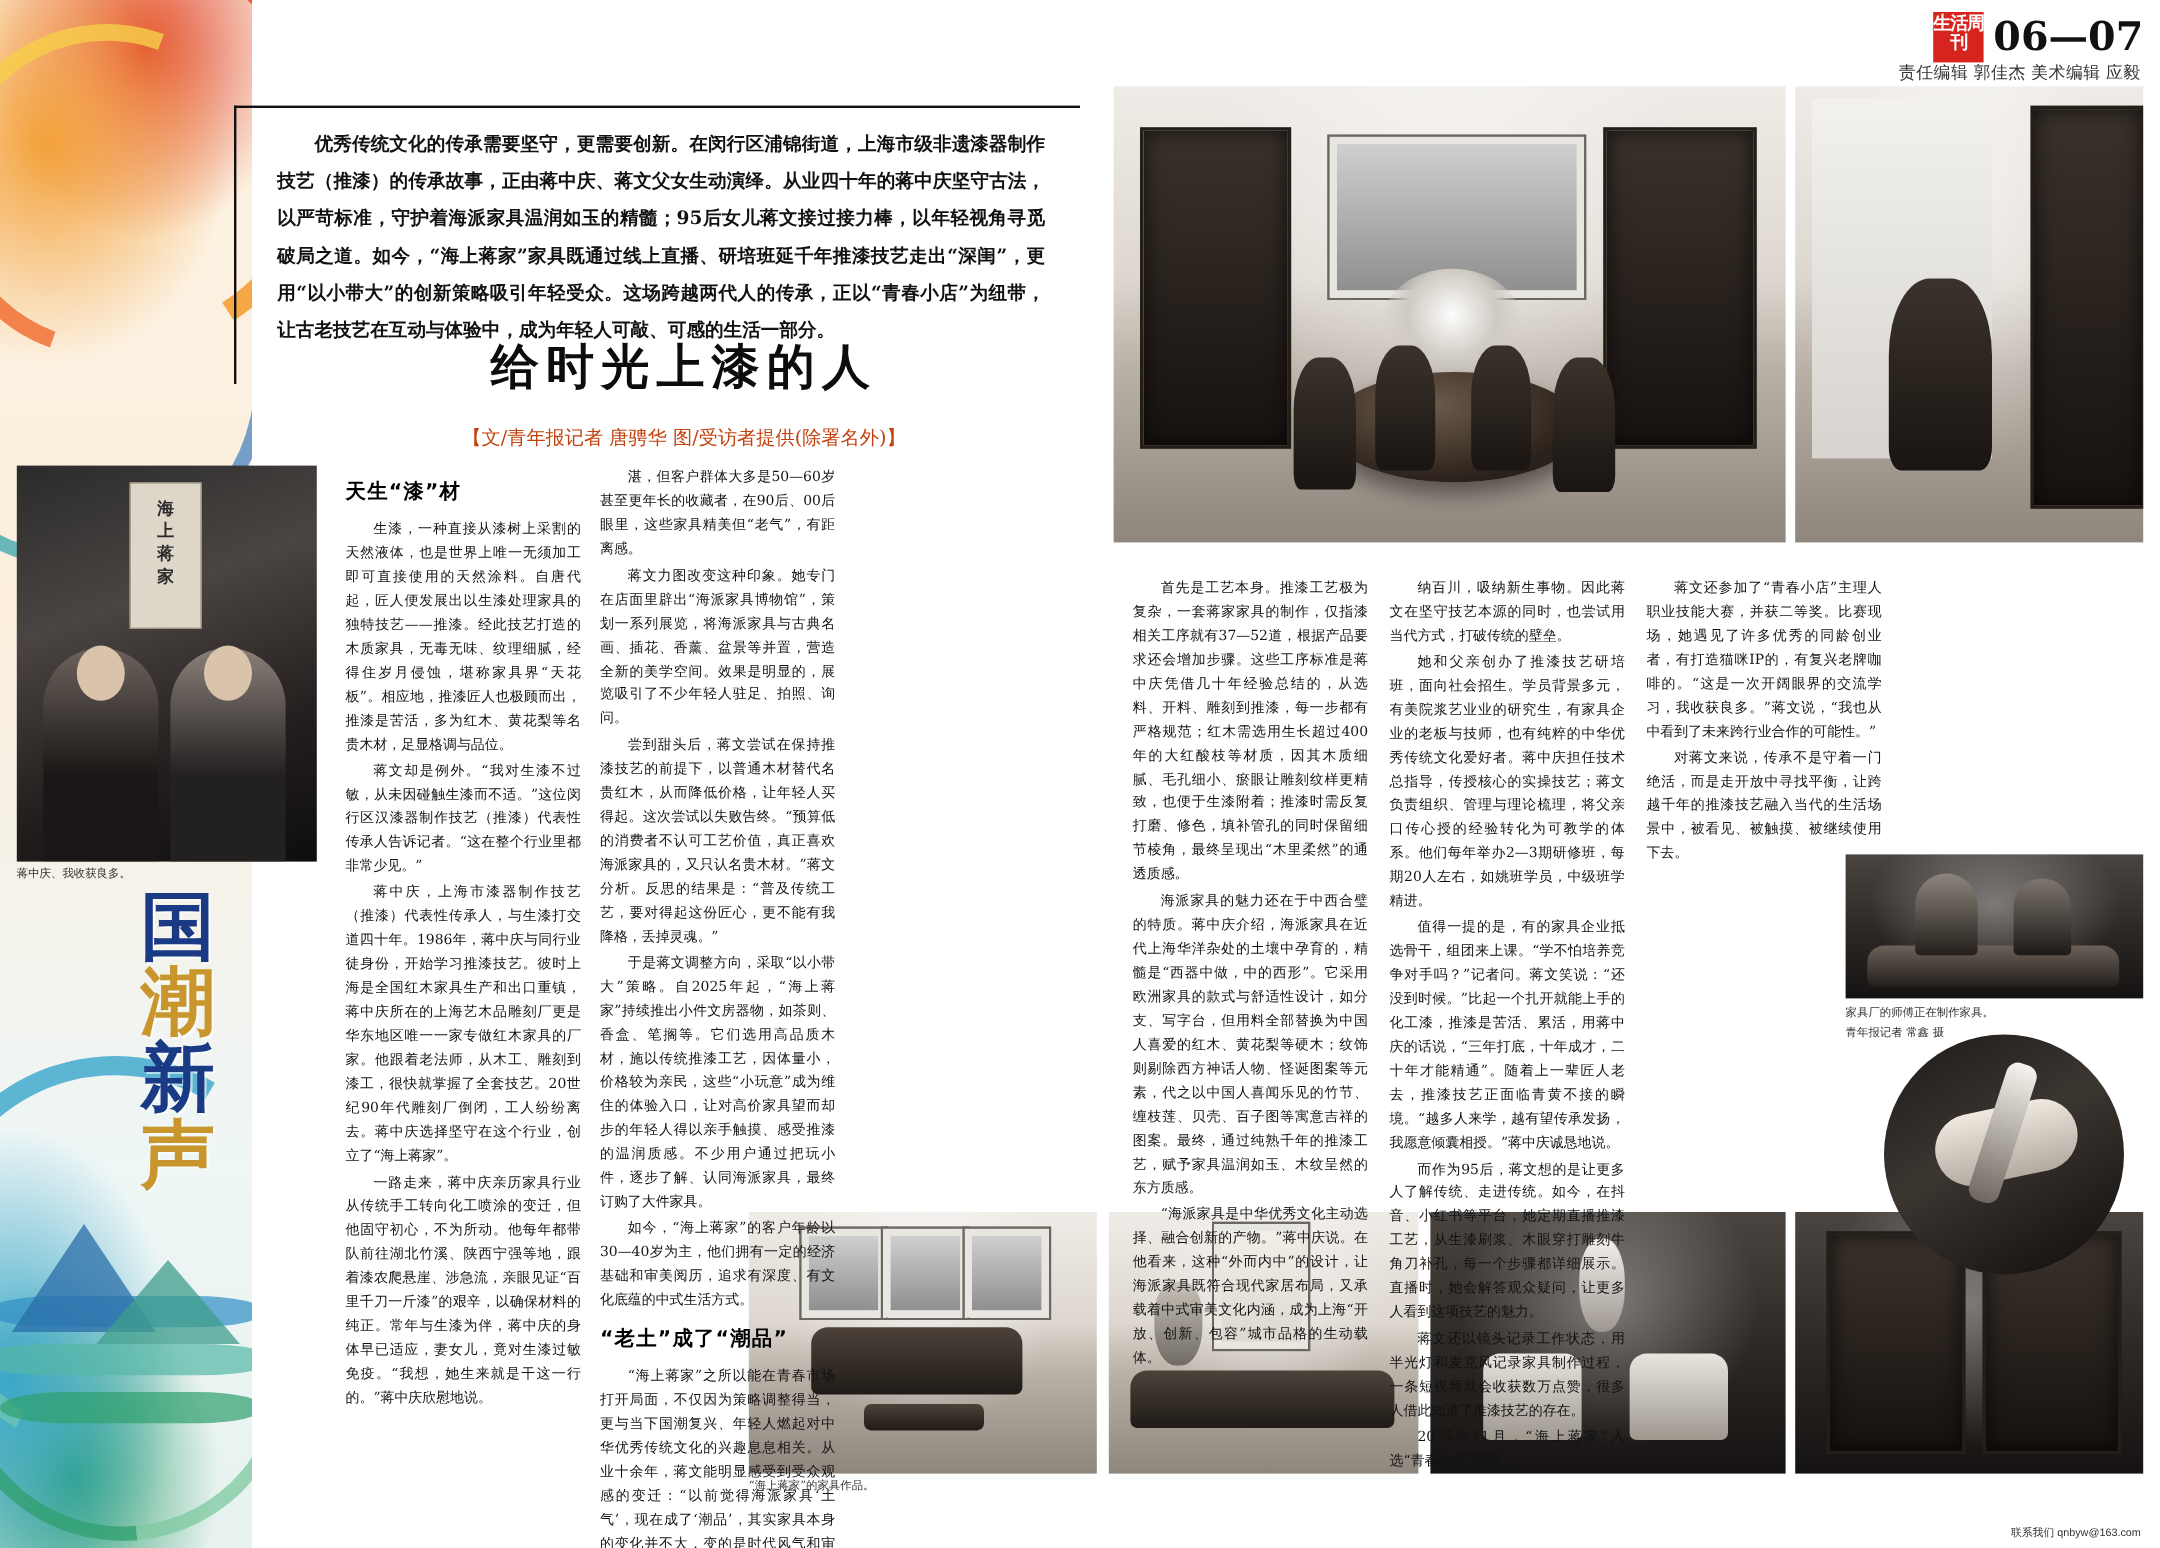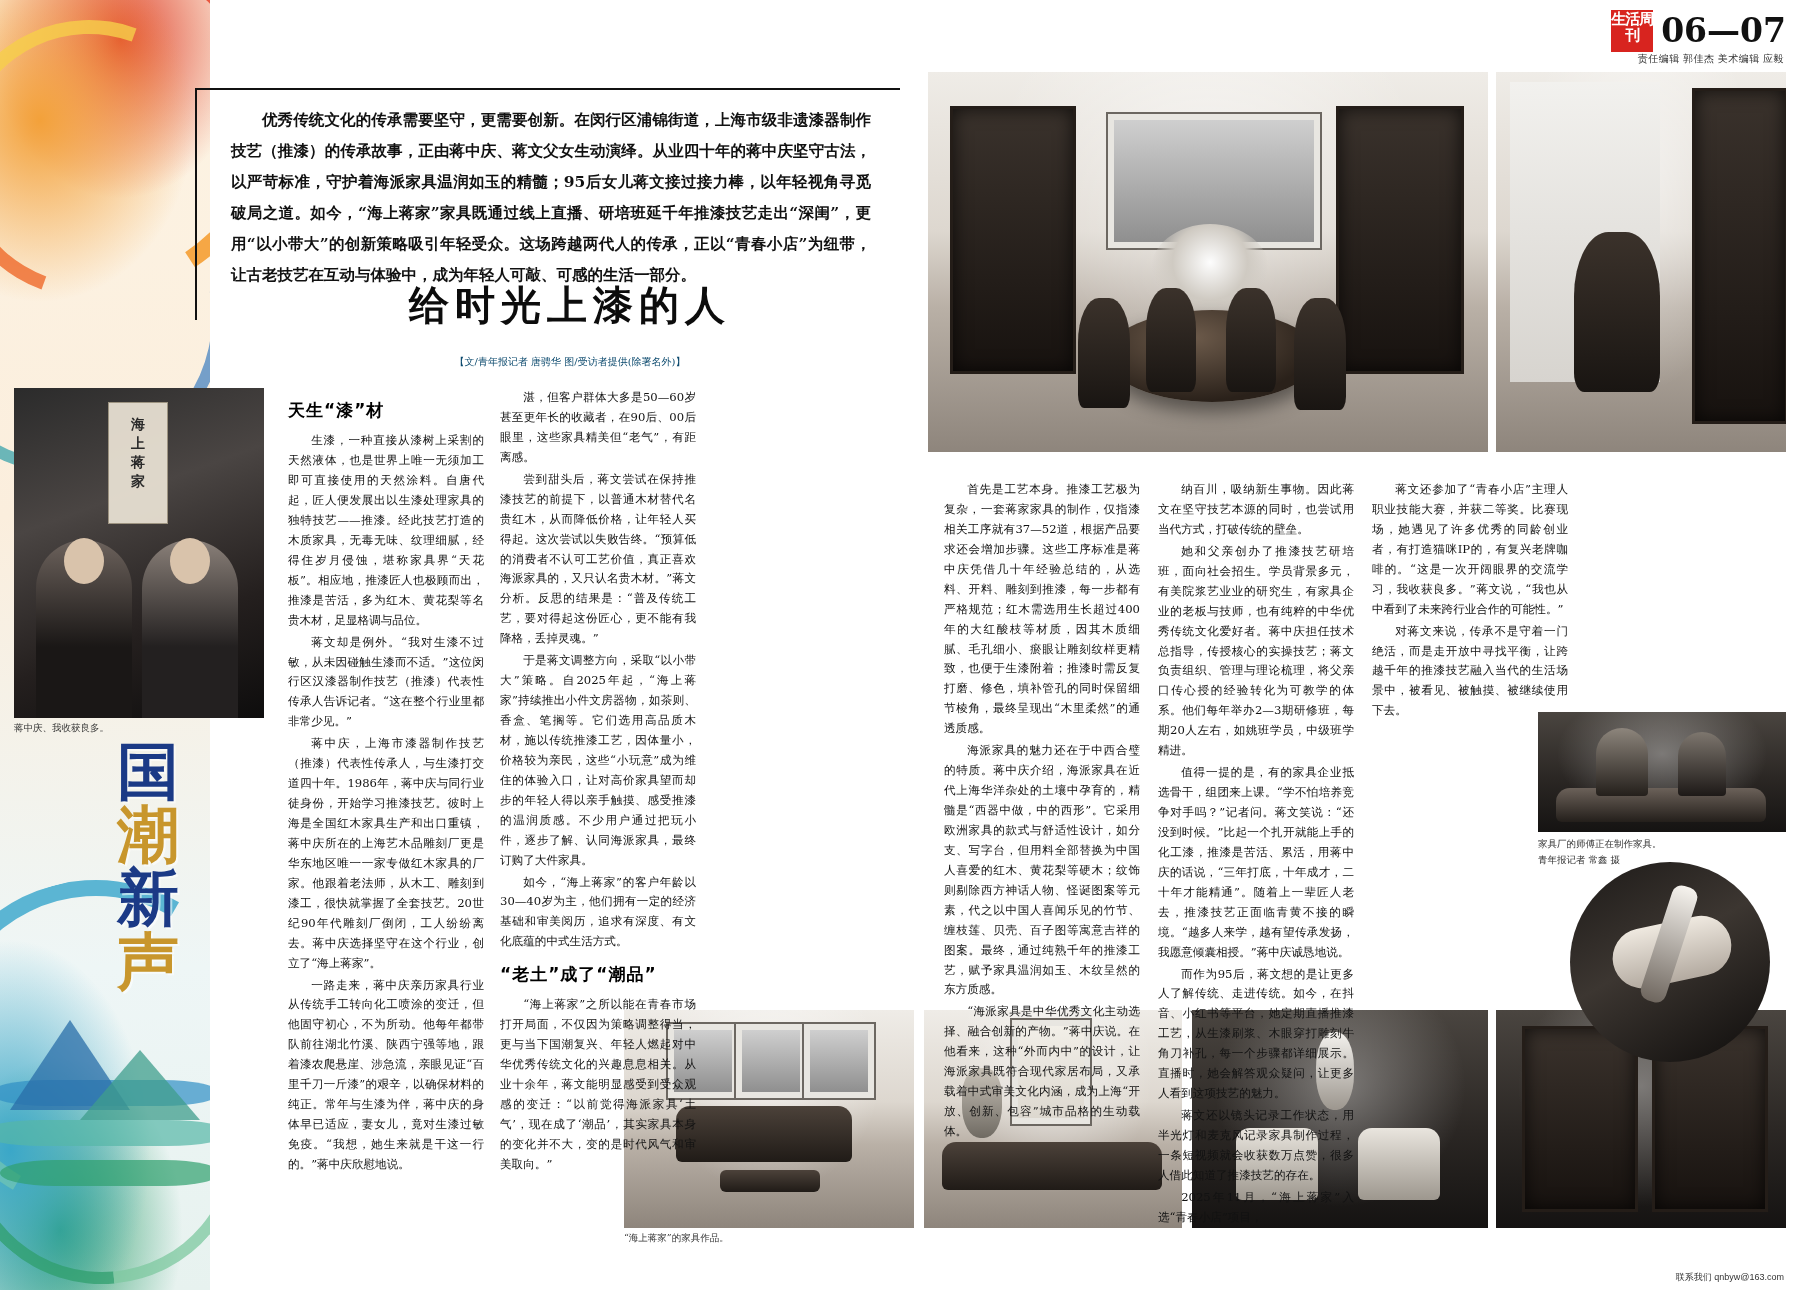--- a/index.html
+++ b/index.html
@@ -97,21 +97,21 @@
     font-size: 33px;
     font-weight: bold;
     color: #111;
     margin-left: 8px;
     line-height: 42px;
   }
   .mast-credit {
     position: absolute;
     right: 16px;
     top: 52px;
-    font-size: 10px;
+    font-size: 14px;
     color: #333;
     letter-spacing: .5px;
   }
 
   
   .lead-box {
     position: absolute;
     left: 195px;
     top: 70px;
     width: 705px;
@@ -154,22 +154,22 @@
     font-size: 40px;
     letter-spacing: 6px;
     color: #0c0c0c;
   }
   .byline {
     position: absolute;
     left: 250px;
     top: 355px;
     width: 640px;
     text-align: center;
-    font-size: 10px;
-    color: #0c4a6e;
+    font-size: 16px;
+    color: #c2410c;
     font-family: "DejaVu Serif", serif;
   }
 
   
   .portrait {
     position: absolute;
     left: 14px;
     top: 388px;
     width: 250px;
     height: 330px;
@@ -425,20 +425,21 @@
 
   <div class="col" id="col1" style="left:288px; top:388px; width:196px; height:716px;">
       <h3 class="sub">天生“漆”材</h3>
       <p>生漆，一种直接从漆树上采割的天然液体，也是世界上唯一无须加工即可直接使用的天然涂料。自唐代起，匠人便发展出以生漆处理家具的独特技艺——推漆。经此技艺打造的木质家具，无毒无味、纹理细腻，经得住岁月侵蚀，堪称家具界“天花板”。相应地，推漆匠人也极顾而出，推漆是苦活，多为红木、黄花梨等名贵木材，足显格调与品位。</p>
       <p>蒋文却是例外。“我对生漆不过敏，从未因碰触生漆而不适。”这位闵行区汉漆器制作技艺（推漆）代表性传承人告诉记者。“这在整个行业里都非常少见。”</p>
       <p>蒋中庆，上海市漆器制作技艺（推漆）代表性传承人，与生漆打交道四十年。1986年，蒋中庆与同行业徒身份，开始学习推漆技艺。彼时上海是全国红木家具生产和出口重镇，蒋中庆所在的上海艺木品雕刻厂更是华东地区唯一一家专做红木家具的厂家。他跟着老法师，从木工、雕刻到漆工，很快就掌握了全套技艺。20世纪90年代雕刻厂倒闭，工人纷纷离去。蒋中庆选择坚守在这个行业，创立了“海上蒋家”。</p>
       <p>一路走来，蒋中庆亲历家具行业从传统手工转向化工喷涂的变迁，但他固守初心，不为所动。他每年都带队前往湖北竹溪、陕西宁强等地，跟着漆农爬悬崖、涉急流，亲眼见证“百里千刀一斤漆”的艰辛，以确保材料的纯正。常年与生漆为伴，蒋中庆的身体早已适应，妻女儿，竟对生漆过敏免疫。“我想，她生来就是干这一行的。”蒋中庆欣慰地说。</p>
     </div>
   <div class="col" id="col2" style="left:500px; top:388px; width:196px; height:716px;">
       <p>湛，但客户群体大多是50—60岁甚至更年长的收藏者，在90后、00后眼里，这些家具精美但“老气”，有距离感。</p>
+      <p>蒋文力图改变这种印象。她专门在店面里辟出“海派家具博物馆”，策划一系列展览，将海派家具与古典名画、插花、香薰、盆景等并置，营造全新的美学空间。效果是明显的，展览吸引了不少年轻人驻足、拍照、询问。</p>
       <p>尝到甜头后，蒋文尝试在保持推漆技艺的前提下，以普通木材替代名贵红木，从而降低价格，让年轻人买得起。这次尝试以失败告终。“预算低的消费者不认可工艺价值，真正喜欢海派家具的，又只认名贵木材。”蒋文分析。反思的结果是：“普及传统工艺，要对得起这份匠心，更不能有我降格，丢掉灵魂。”</p>
       <p>于是蒋文调整方向，采取“以小带大”策略。自2025年起，“海上蒋家”持续推出小件文房器物，如茶则、香盒、笔搁等。它们选用高品质木材，施以传统推漆工艺，因体量小，价格较为亲民，这些“小玩意”成为维住的体验入口，让对高价家具望而却步的年轻人得以亲手触摸、感受推漆的温润质感。不少用户通过把玩小件，逐步了解、认同海派家具，最终订购了大件家具。</p>
       <p>如今，“海上蒋家”的客户年龄以30—40岁为主，他们拥有一定的经济基础和审美阅历，追求有深度、有文化底蕴的中式生活方式。</p>
       <h3 class="sub">“老土”成了“潮品”</h3>
       <p>“海上蒋家”之所以能在青春市场打开局面，不仅因为策略调整得当，更与当下国潮复兴、年轻人燃起对中华优秀传统文化的兴趣息息相关。从业十余年，蒋文能明显感受到受众观感的变迁：“以前觉得海派家具‘土气’，现在成了‘潮品’，其实家具本身的变化并不大，变的是时代风气和审美取向。”</p>
     </div>
   <div class="col" id="col3" style="left:944px; top:480px; width:196px; height:480px;">
       <p>首先是工艺本身。推漆工艺极为复杂，一套蒋家家具的制作，仅指漆相关工序就有37—52道，根据产品要求还会增加步骤。这些工序标准是蒋中庆凭借几十年经验总结的，从选料、开料、雕刻到推漆，每一步都有严格规范；红木需选用生长超过400年的大红酸枝等材质，因其木质细腻、毛孔细小、瘀眼让雕刻纹样更精致，也便于生漆附着；推漆时需反复打磨、修色，填补管孔的同时保留细节棱角，最终呈现出“木里柔然”的通透质感。</p>
       <p>海派家具的魅力还在于中西合璧的特质。蒋中庆介绍，海派家具在近代上海华洋杂处的土壤中孕育的，精髓是“西器中做，中的西形”。它采用欧洲家具的款式与舒适性设计，如分支、写字台，但用料全部替换为中国人喜爱的红木、黄花梨等硬木；纹饰则剔除西方神话人物、怪诞图案等元素，代之以中国人喜闻乐见的竹节、缠枝莲、贝壳、百子图等寓意吉祥的图案。最终，通过纯熟千年的推漆工艺，赋予家具温润如玉、木纹呈然的东方质感。</p>
       <p>“海派家具是中华优秀文化主动选择、融合创新的产物。”蒋中庆说。在他看来，这种“外而内中”的设计，让海派家具既符合现代家居布局，又承载着中式审美文化内涵，成为上海“开放、创新、包容”城市品格的生动载体。</p>

